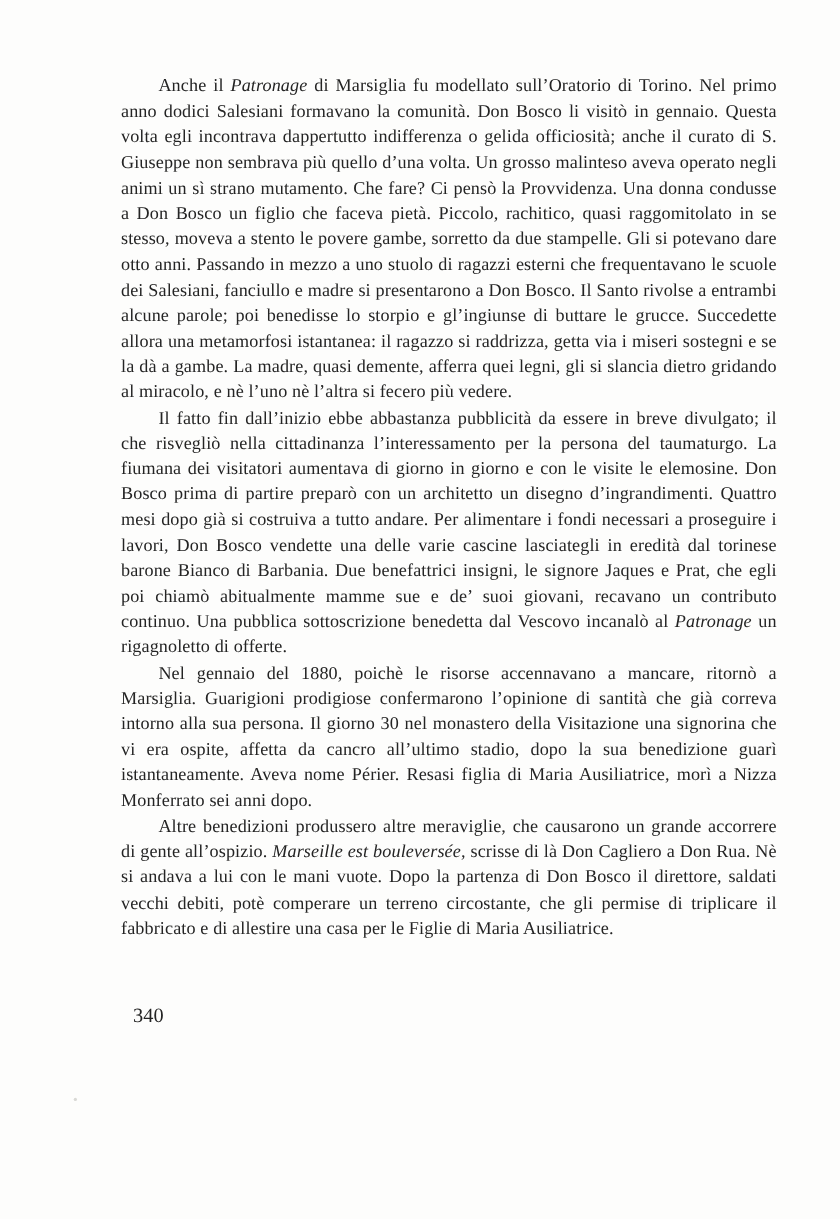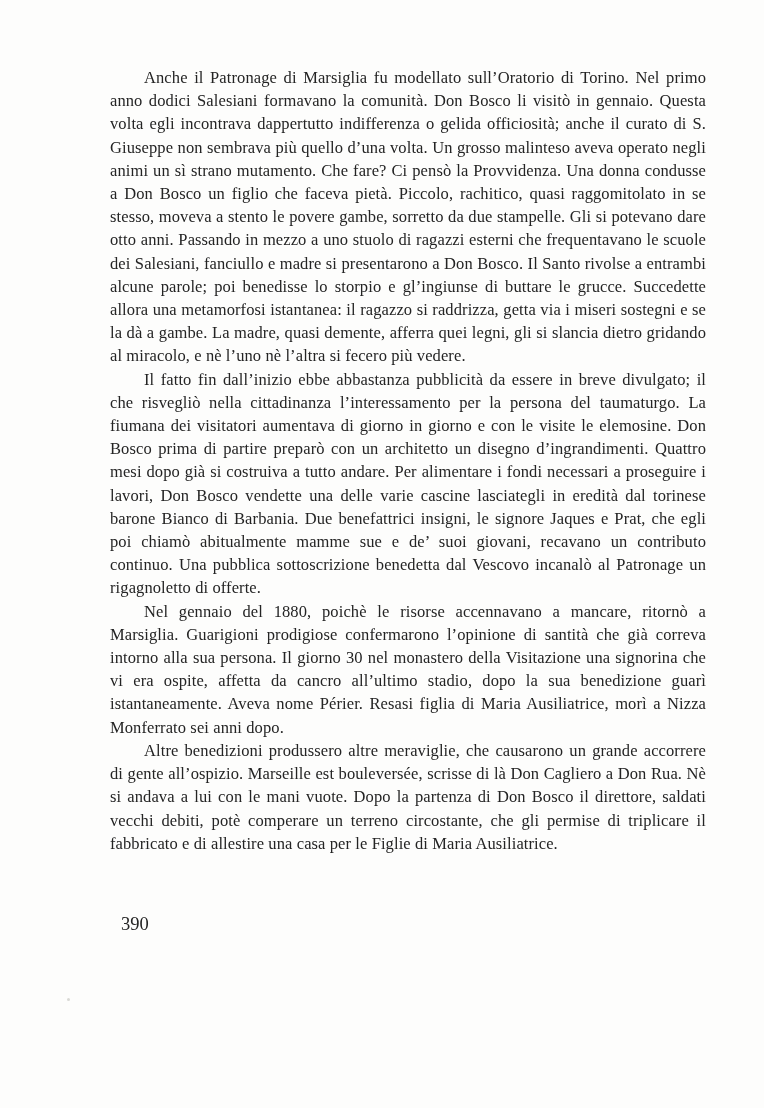--- a/index.html
+++ b/index.html
@@ -25,20 +25,21 @@
     text-align: justify;
     color: #242424;
     letter-spacing: 0.1px;
   }
   .para {
     margin: 0;
     padding: 0;
     text-indent: 34px;
   }
   .italic {
+    font-style: italic;
   }
   .page-number {
     position: absolute;
     left: 121px;
     top: 914px;
     font-size: 18.5px;
     color: #242424;
     font-family: "Liberation Serif", "DejaVu Serif", serif;
   }
   .scan-speck {
@@ -54,15 +55,15 @@
 </head>
 <body>
 
 <div class="page">
   <div class="text-block">
       <p class="para"><span>Anche il </span><span class="italic">Patronage</span><span> di Marsiglia fu modellato sull’Oratorio di Torino. Nel primo anno dodici Salesiani formavano la comunità. Don Bosco li visitò in gennaio. Questa volta egli incontrava dappertutto indifferenza o gelida officiosità; anche il curato di S. Giuseppe non sembrava più quello d’una volta. Un grosso malinteso aveva operato negli animi un sì strano mutamento. Che fare? Ci pensò la Provvidenza. Una donna condusse a Don Bosco un figlio che faceva pietà. Piccolo, rachitico, quasi raggomitolato in se stesso, moveva a stento le povere gambe, sorretto da due stampelle. Gli si potevano dare otto anni. Passando in mezzo a uno stuolo di ragazzi esterni che frequentavano le scuole dei Salesiani, fanciullo e madre si presentarono a Don Bosco. Il Santo rivolse a entrambi alcune parole; poi benedisse lo storpio e gl’ingiunse di buttare le grucce. Succedette allora una metamorfosi istantanea: il ragazzo si raddrizza, getta via i miseri sostegni e se la dà a gambe. La madre, quasi demente, afferra quei legni, gli si slancia dietro gridando al miracolo, e nè l’uno nè l’altra si fecero più vedere.</span></p>
       <p class="para"><span>Il fatto fin dall’inizio ebbe abbastanza pubblicità da essere in breve divulgato; il che risvegliò nella cittadinanza l’interessamento per la persona del taumaturgo. La fiumana dei visitatori aumentava di giorno in giorno e con le visite le elemosine. Don Bosco prima di partire preparò con un architetto un disegno d’ingrandimenti. Quattro mesi dopo già si costruiva a tutto andare. Per alimentare i fondi necessari a proseguire i lavori, Don Bosco vendette una delle varie cascine lasciategli in eredità dal torinese barone Bianco di Barbania. Due benefattrici insigni, le signore Jaques e Prat, che egli poi chiamò abitualmente mamme sue e de’ suoi giovani, recavano un contributo continuo. Una pubblica sottoscrizione benedetta dal Vescovo incanalò al </span><span class="italic">Patronage</span><span> un rigagnoletto di offerte.</span></p>
       <p class="para"><span>Nel gennaio del 1880, poichè le risorse accennavano a mancare, ritornò a Marsiglia. Guarigioni prodigiose confermarono l’opinione di santità che già correva intorno alla sua persona. Il giorno 30 nel monastero della Visitazione una signorina che vi era ospite, affetta da cancro all’ultimo stadio, dopo la sua benedizione guarì istantaneamente. Aveva nome Périer. Resasi figlia di Maria Ausiliatrice, morì a Nizza Monferrato sei anni dopo.</span></p>
       <p class="para"><span>Altre benedizioni produssero altre meraviglie, che causarono un grande accorrere di gente all’ospizio. </span><span class="italic">Marseille est bouleversée</span><span>, scrisse di là Don Cagliero a Don Rua. Nè si andava a lui con le mani vuote. Dopo la partenza di Don Bosco il direttore, saldati vecchi debiti, potè comperare un terreno circostante, che gli permise di triplicare il fabbricato e di allestire una casa per le Figlie di Maria Ausiliatrice.</span></p>
     </div>
-  <div class="page-number">390</div>
+  <div class="page-number">340</div>
   <div class="scan-speck"></div>
 </div>
 
 </body></html>

